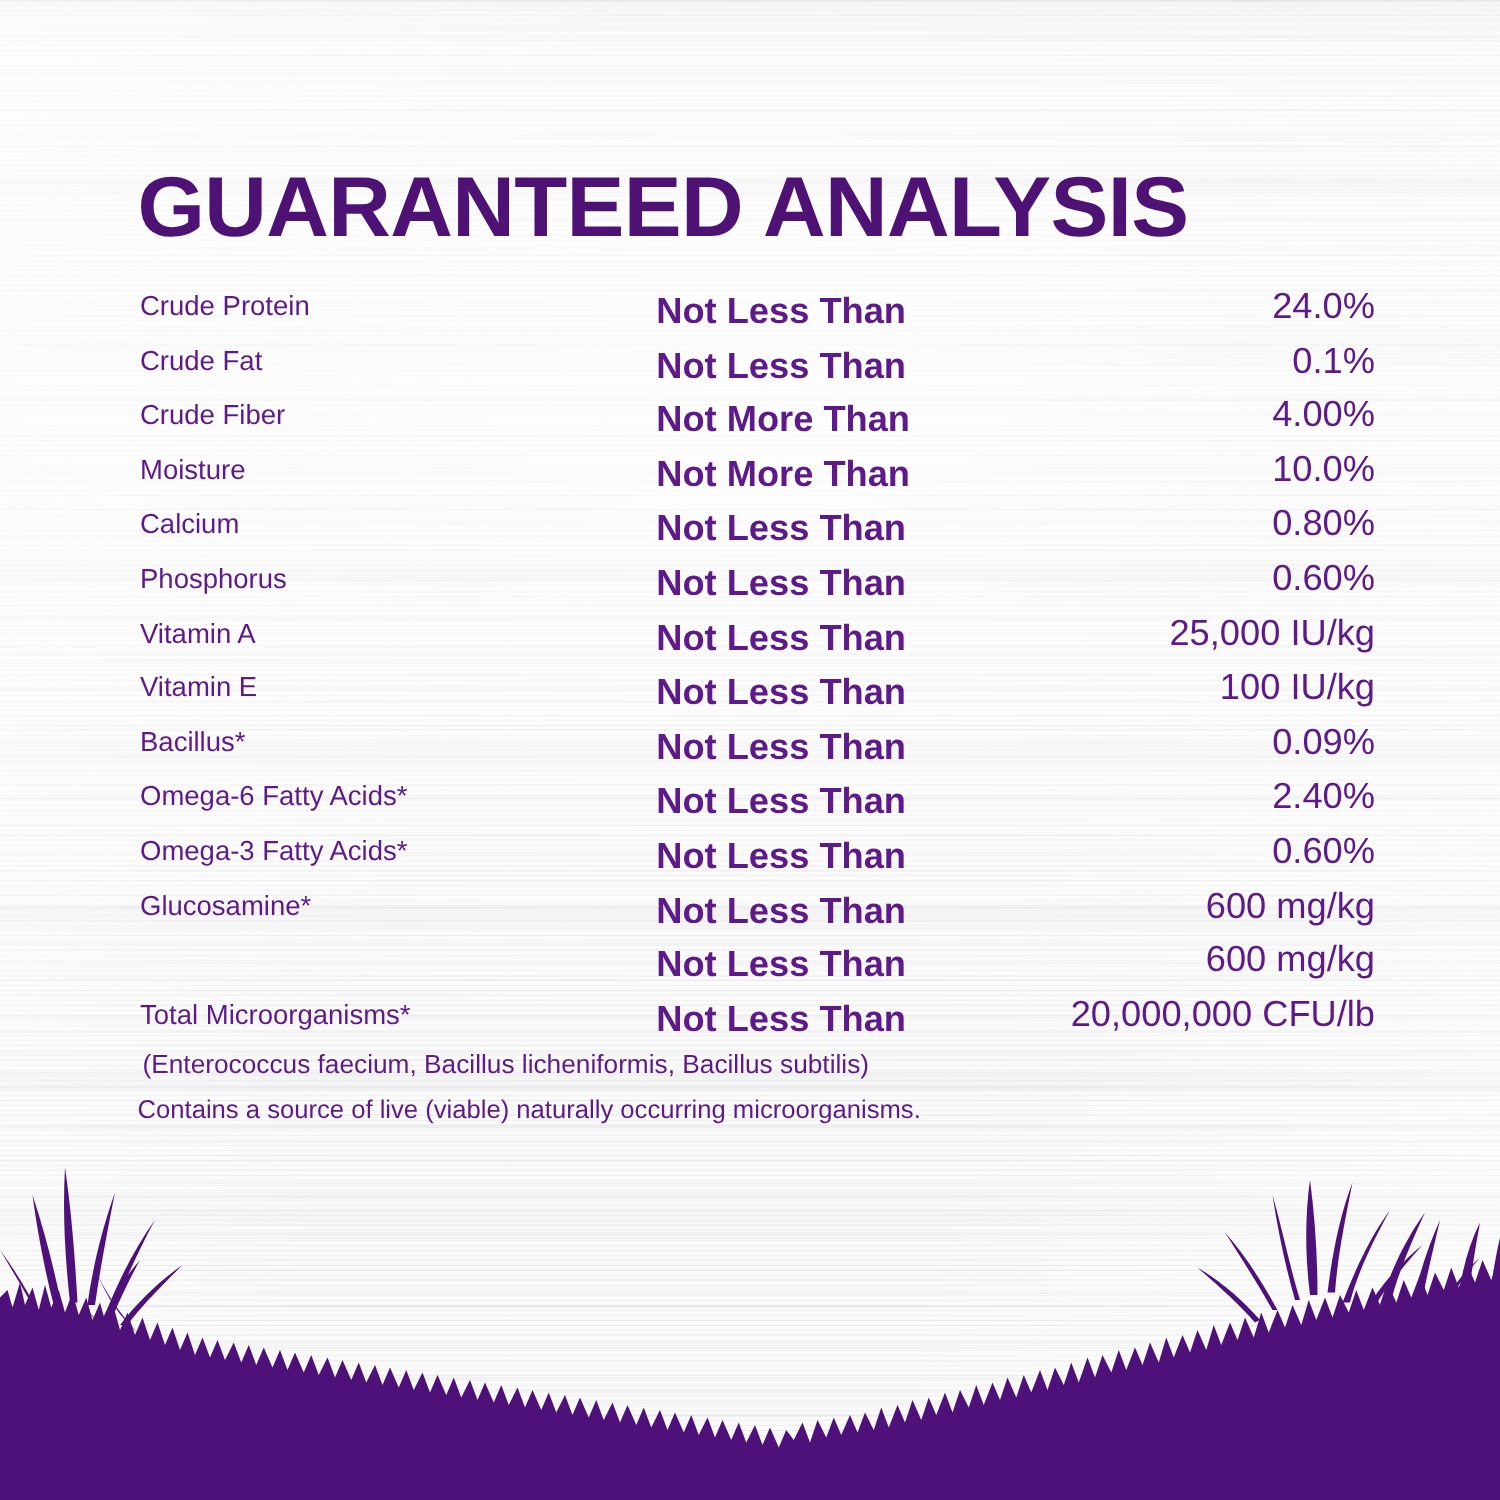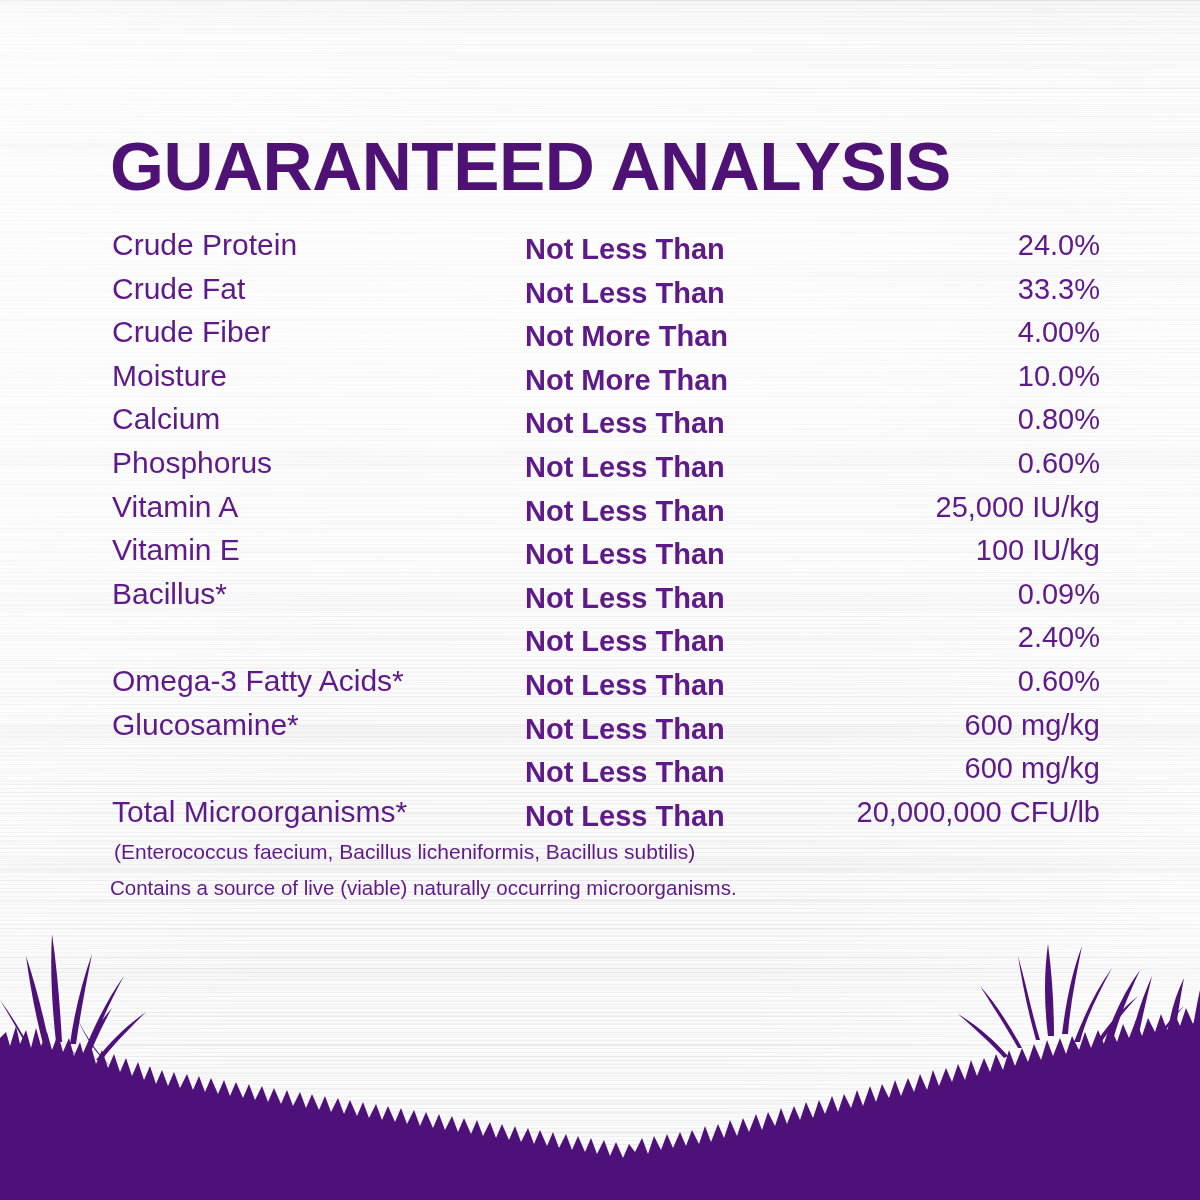--- a/index.html
+++ b/index.html
@@ -98,21 +98,21 @@
   }
   .analysis-row {
     position: relative;
     height: 43.6px;
     color: #5d1a88;
   }
   .cell-nutrient {
     position: absolute;
     left: 2px;
     top: 0;
-    font-size: 30px;
+    font-size: 22px;
     line-height: 34px;
     font-weight: 500;
     white-space: nowrap;
   }
   .cell-qualifier {
     position: absolute;
     left: 415px;
     top: 4px;
     font-size: 29px;
     line-height: 34px;
@@ -183,21 +183,21 @@
 
   <div id="analysis-table">
     <div class="analysis-row">
       <span class="cell-nutrient">Crude Protein</span>
       <span class="cell-qualifier">Not Less Than</span>
       <span class="cell-value">24.0%</span>
     </div>
     <div class="analysis-row">
       <span class="cell-nutrient">Crude Fat</span>
       <span class="cell-qualifier">Not Less Than</span>
-      <span class="cell-value">33.3%</span>
+      <span class="cell-value">0.1%</span>
     </div>
     <div class="analysis-row">
       <span class="cell-nutrient">Crude Fiber</span>
       <span class="cell-qualifier">Not More Than</span>
       <span class="cell-value">4.00%</span>
     </div>
     <div class="analysis-row">
       <span class="cell-nutrient">Moisture</span>
       <span class="cell-qualifier">Not More Than</span>
       <span class="cell-value">10.0%</span>
@@ -221,20 +221,21 @@
       <span class="cell-nutrient">Vitamin E</span>
       <span class="cell-qualifier">Not Less Than</span>
       <span class="cell-value">100 IU/kg</span>
     </div>
     <div class="analysis-row">
       <span class="cell-nutrient">Bacillus*</span>
       <span class="cell-qualifier">Not Less Than</span>
       <span class="cell-value">0.09%</span>
     </div>
     <div class="analysis-row">
+      <span class="cell-nutrient">Omega-6 Fatty Acids*</span>
       <span class="cell-qualifier">Not Less Than</span>
       <span class="cell-value">2.40%</span>
     </div>
     <div class="analysis-row">
       <span class="cell-nutrient">Omega-3 Fatty Acids*</span>
       <span class="cell-qualifier">Not Less Than</span>
       <span class="cell-value">0.60%</span>
     </div>
     <div class="analysis-row">
       <span class="cell-nutrient">Glucosamine*</span>

